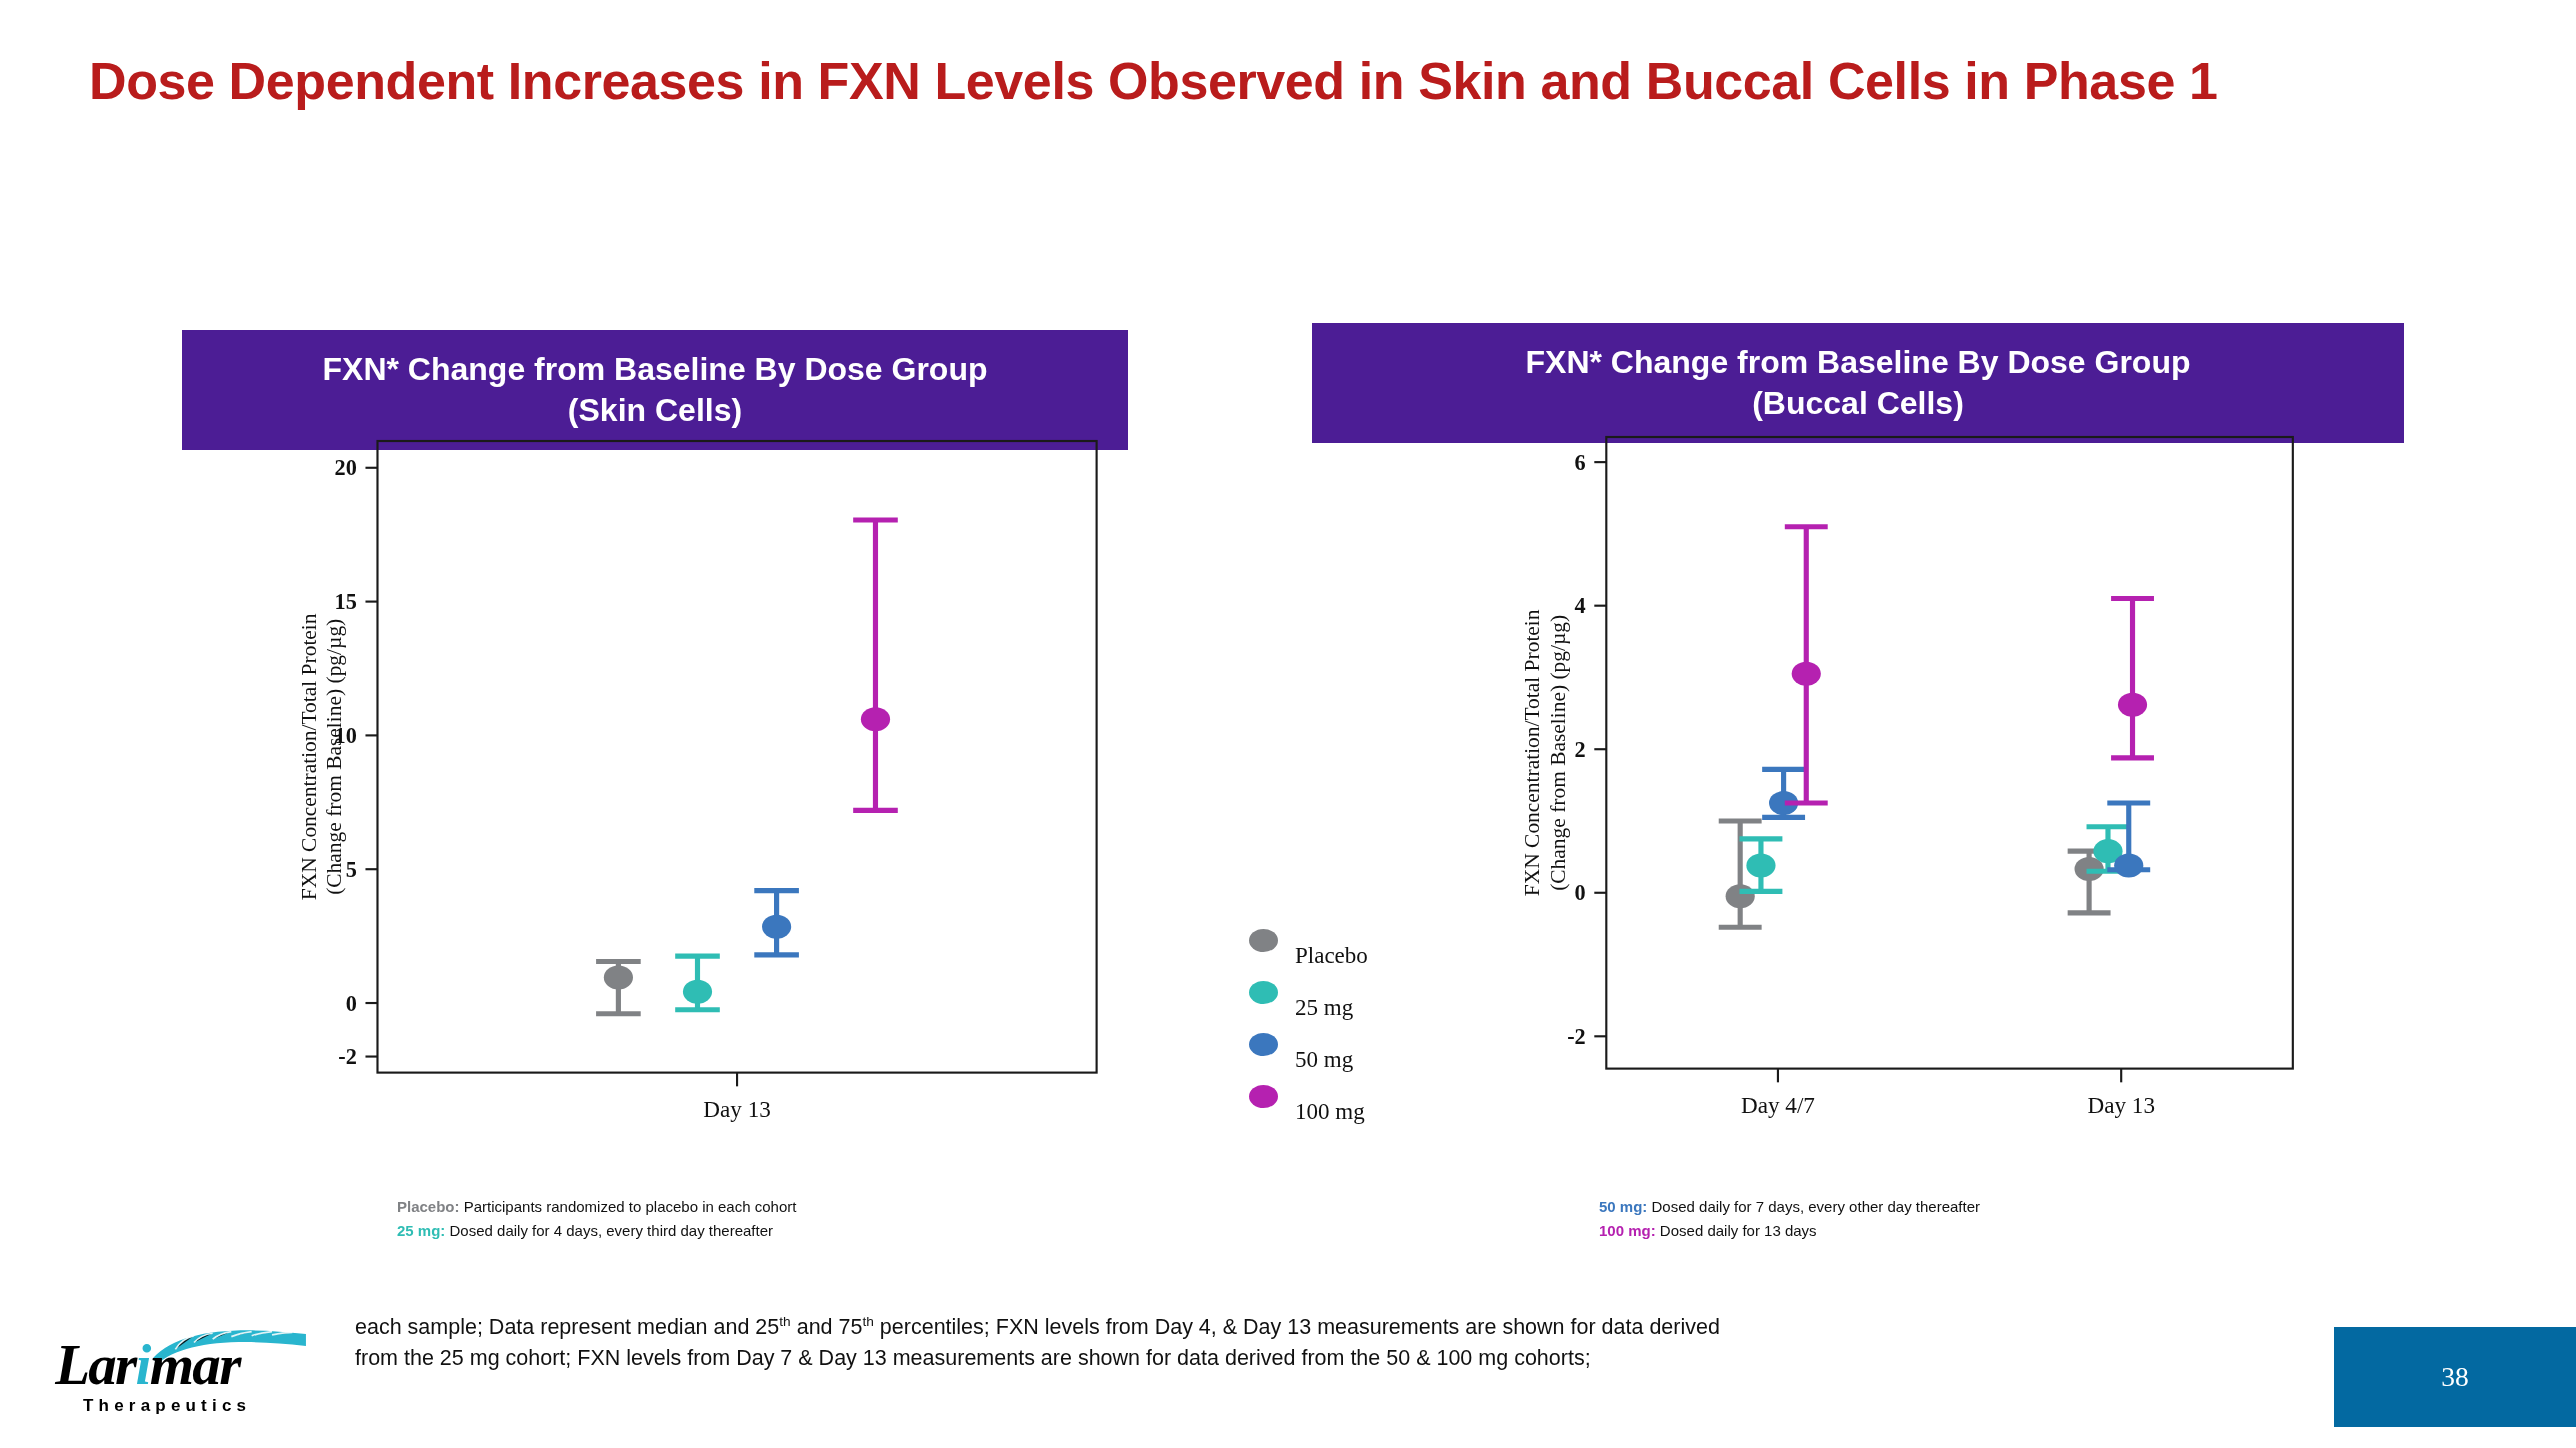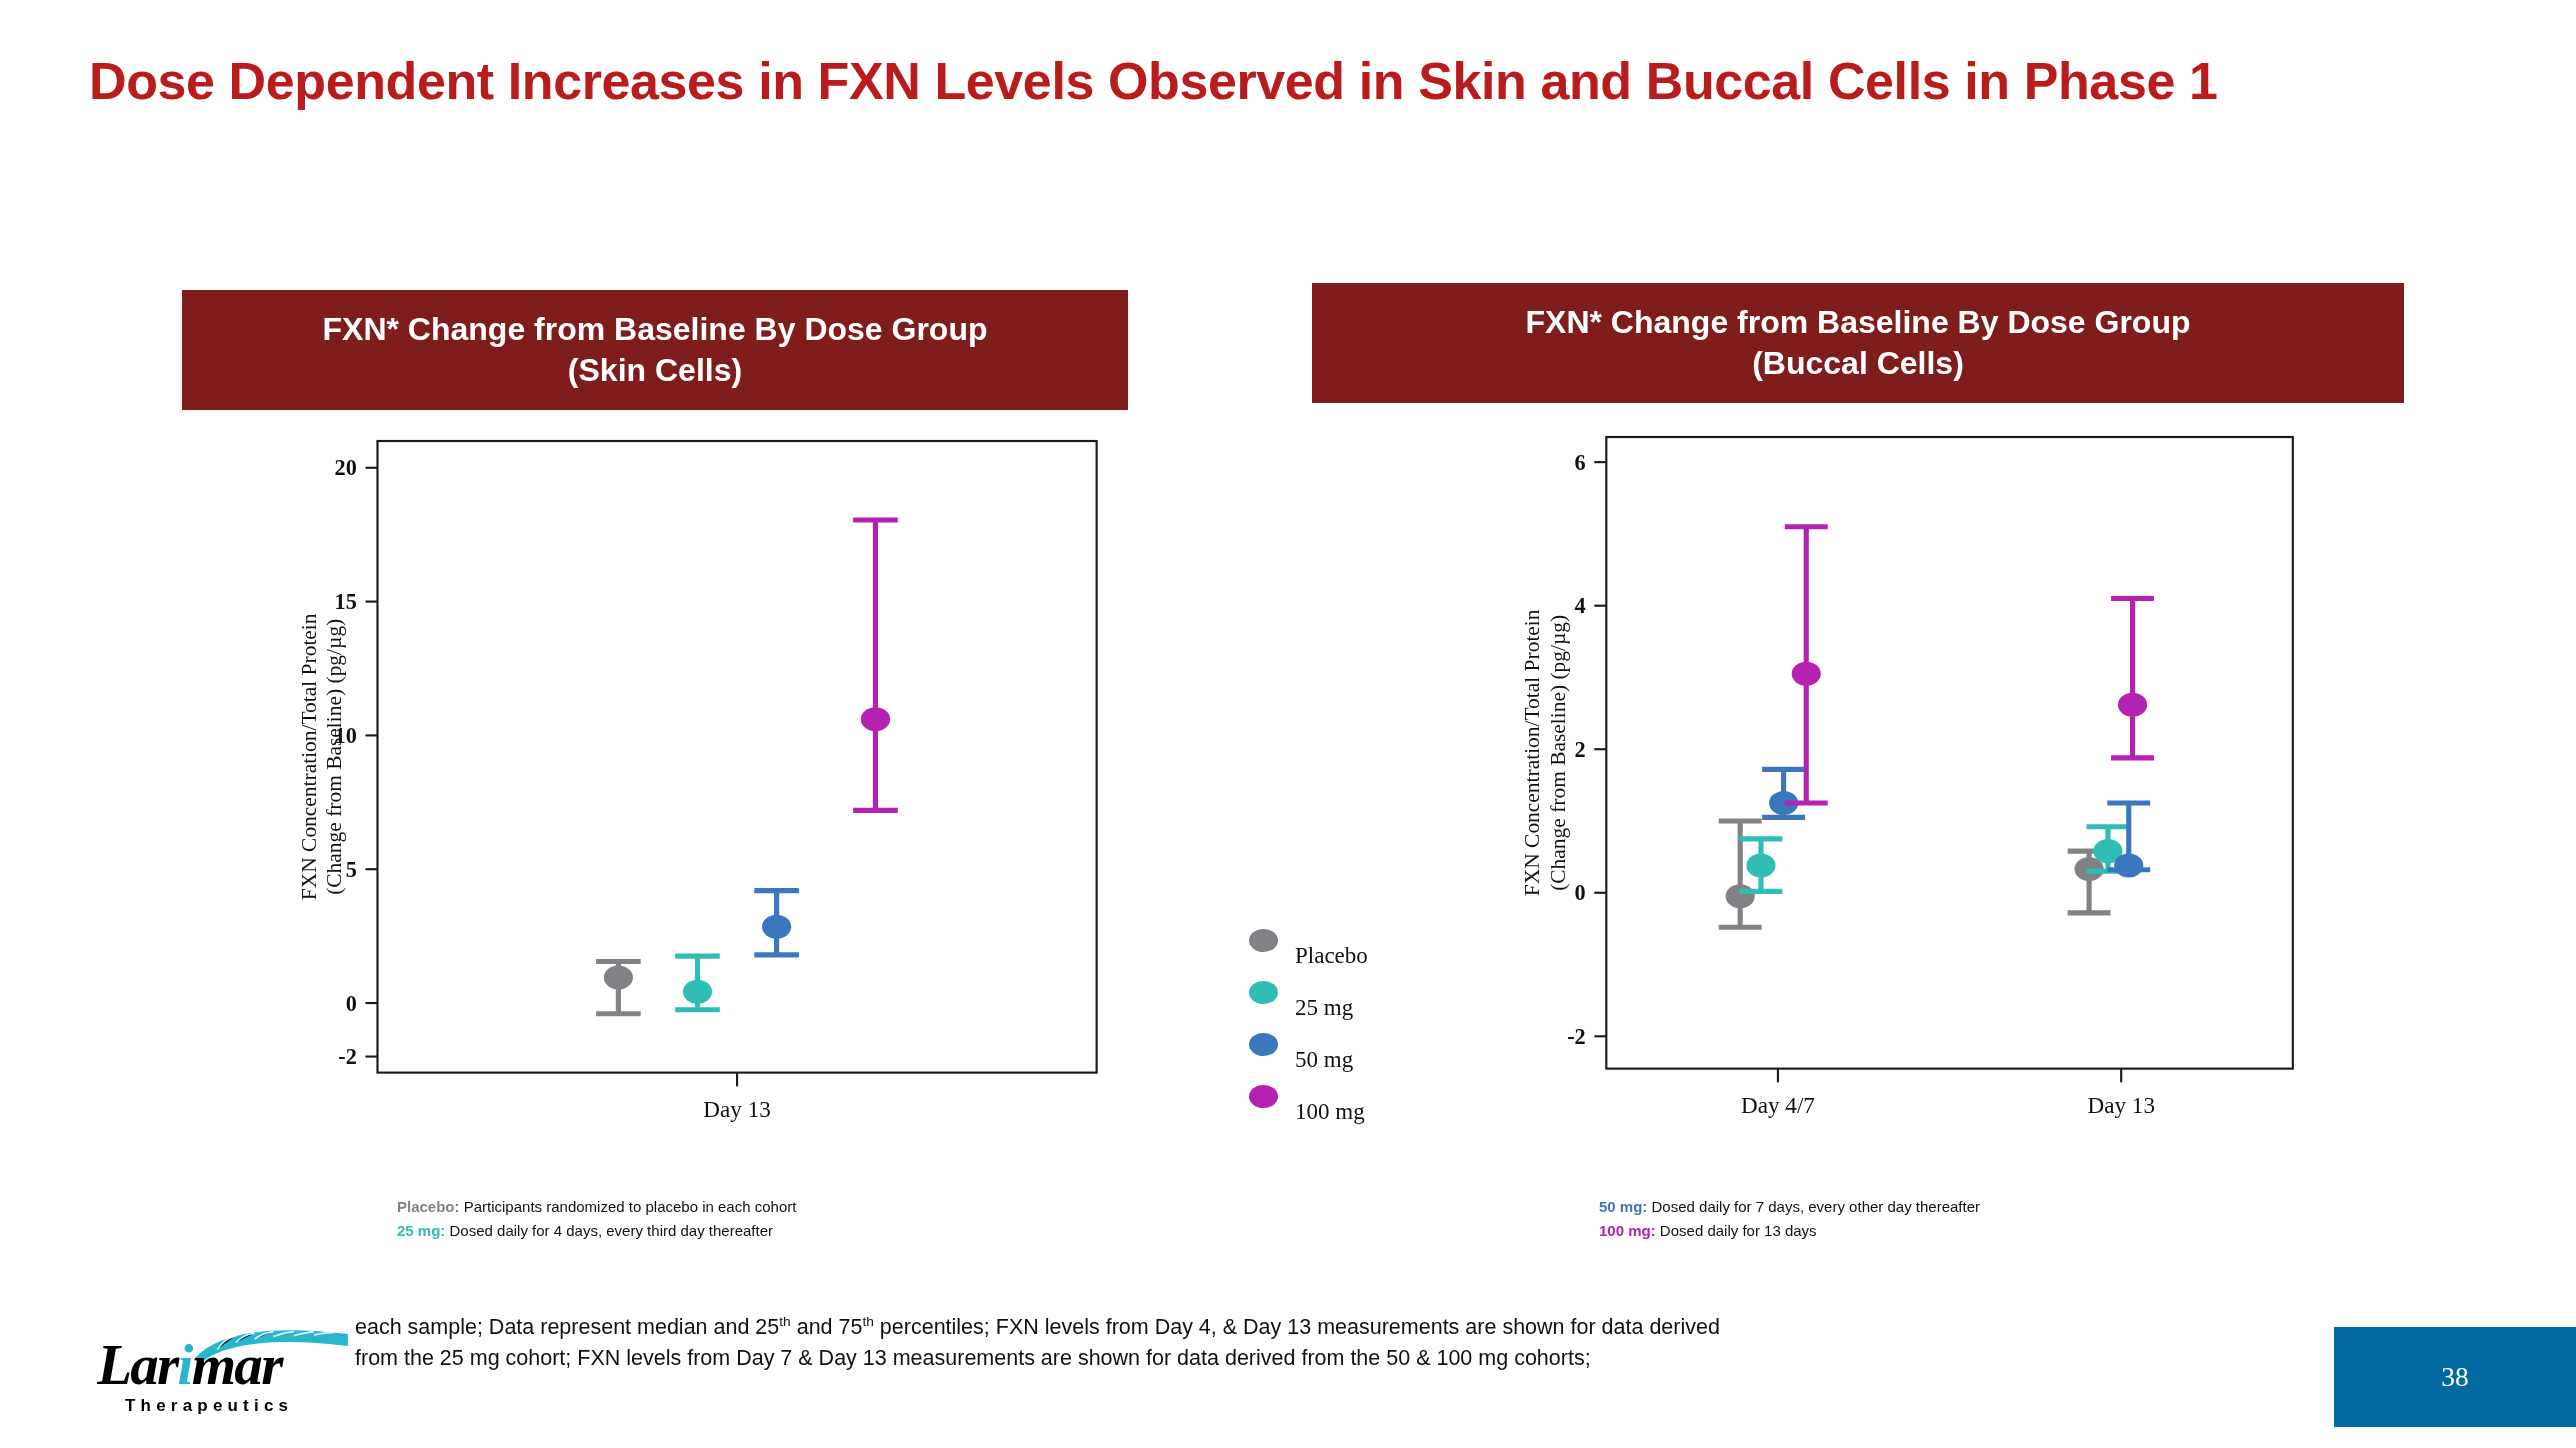--- a/index.html
+++ b/index.html
@@ -13,25 +13,25 @@
   
   .slide-title{
     position:absolute;left:89px;top:52px;width:2439px;
     font-family:"Liberation Sans",sans-serif;
     font-weight:bold;font-size:52px;line-height:1.12;
     color:#b91c1c;letter-spacing:-0.4px;
   }
 
   
   .panel-header{
-    position:absolute;background:#7f1d1d;color:#ffffff;
+    position:absolute;background:#4c1d95;color:#ffffff;
     font-family:"Liberation Sans",sans-serif;
     font-weight:bold;font-size:32px;line-height:1.28;
     text-align:center;display:flex;align-items:center;justify-content:center;
-    padding:8.6px 0;box-sizing:border-box;
+    padding:8.6px 0;box-sizing:border-box;margin-top:40px;
   }
   #header-left{left:182px;top:290px;width:946px;height:120px;}
   #header-right{left:1312px;top:283px;width:1092px;height:120px;}
 
   
   .chart-wrap{position:absolute;}
   #chart-left{left:240px;top:429px;width:910px;height:738px;}
   #chart-right{left:1460px;top:425px;width:859px;height:738px;}
   svg{display:block;overflow:visible;}
   .ax-tick-b{font-family:"Liberation Serif",serif;font-size:26px;fill:#111;font-weight:bold;}
@@ -52,21 +52,21 @@
   .caption-key{font-weight:bold;}
 
   
   #footnote{
     position:absolute;left:355px;top:1312px;width:1803px;
     font-family:"Liberation Sans",sans-serif;font-size:21.5px;color:#111;line-height:1.42;
   }
   #footnote sup{font-size:13.7px;vertical-align:super;line-height:0;}
 
   
-  #logo{position:absolute;left:50px;top:1329px;width:266px;height:86px;margin-left:42px;}
+  #logo{position:absolute;left:50px;top:1329px;width:266px;height:86px;}
   .logo-word{
     font-family:"Liberation Serif",serif;font-style:italic;font-weight:bold;
     font-size:57px;color:#000;letter-spacing:-1.7px;line-height:1;
     position:absolute;left:5.2px;top:6.9px;
   }
   .logo-word .tealbar{color:#29B5CE;}
   .logo-sub{
     position:absolute;left:33px;top:67px;
     font-family:"Liberation Sans",sans-serif;font-weight:bold;font-size:17px;
     letter-spacing:5.2px;color:#000;

